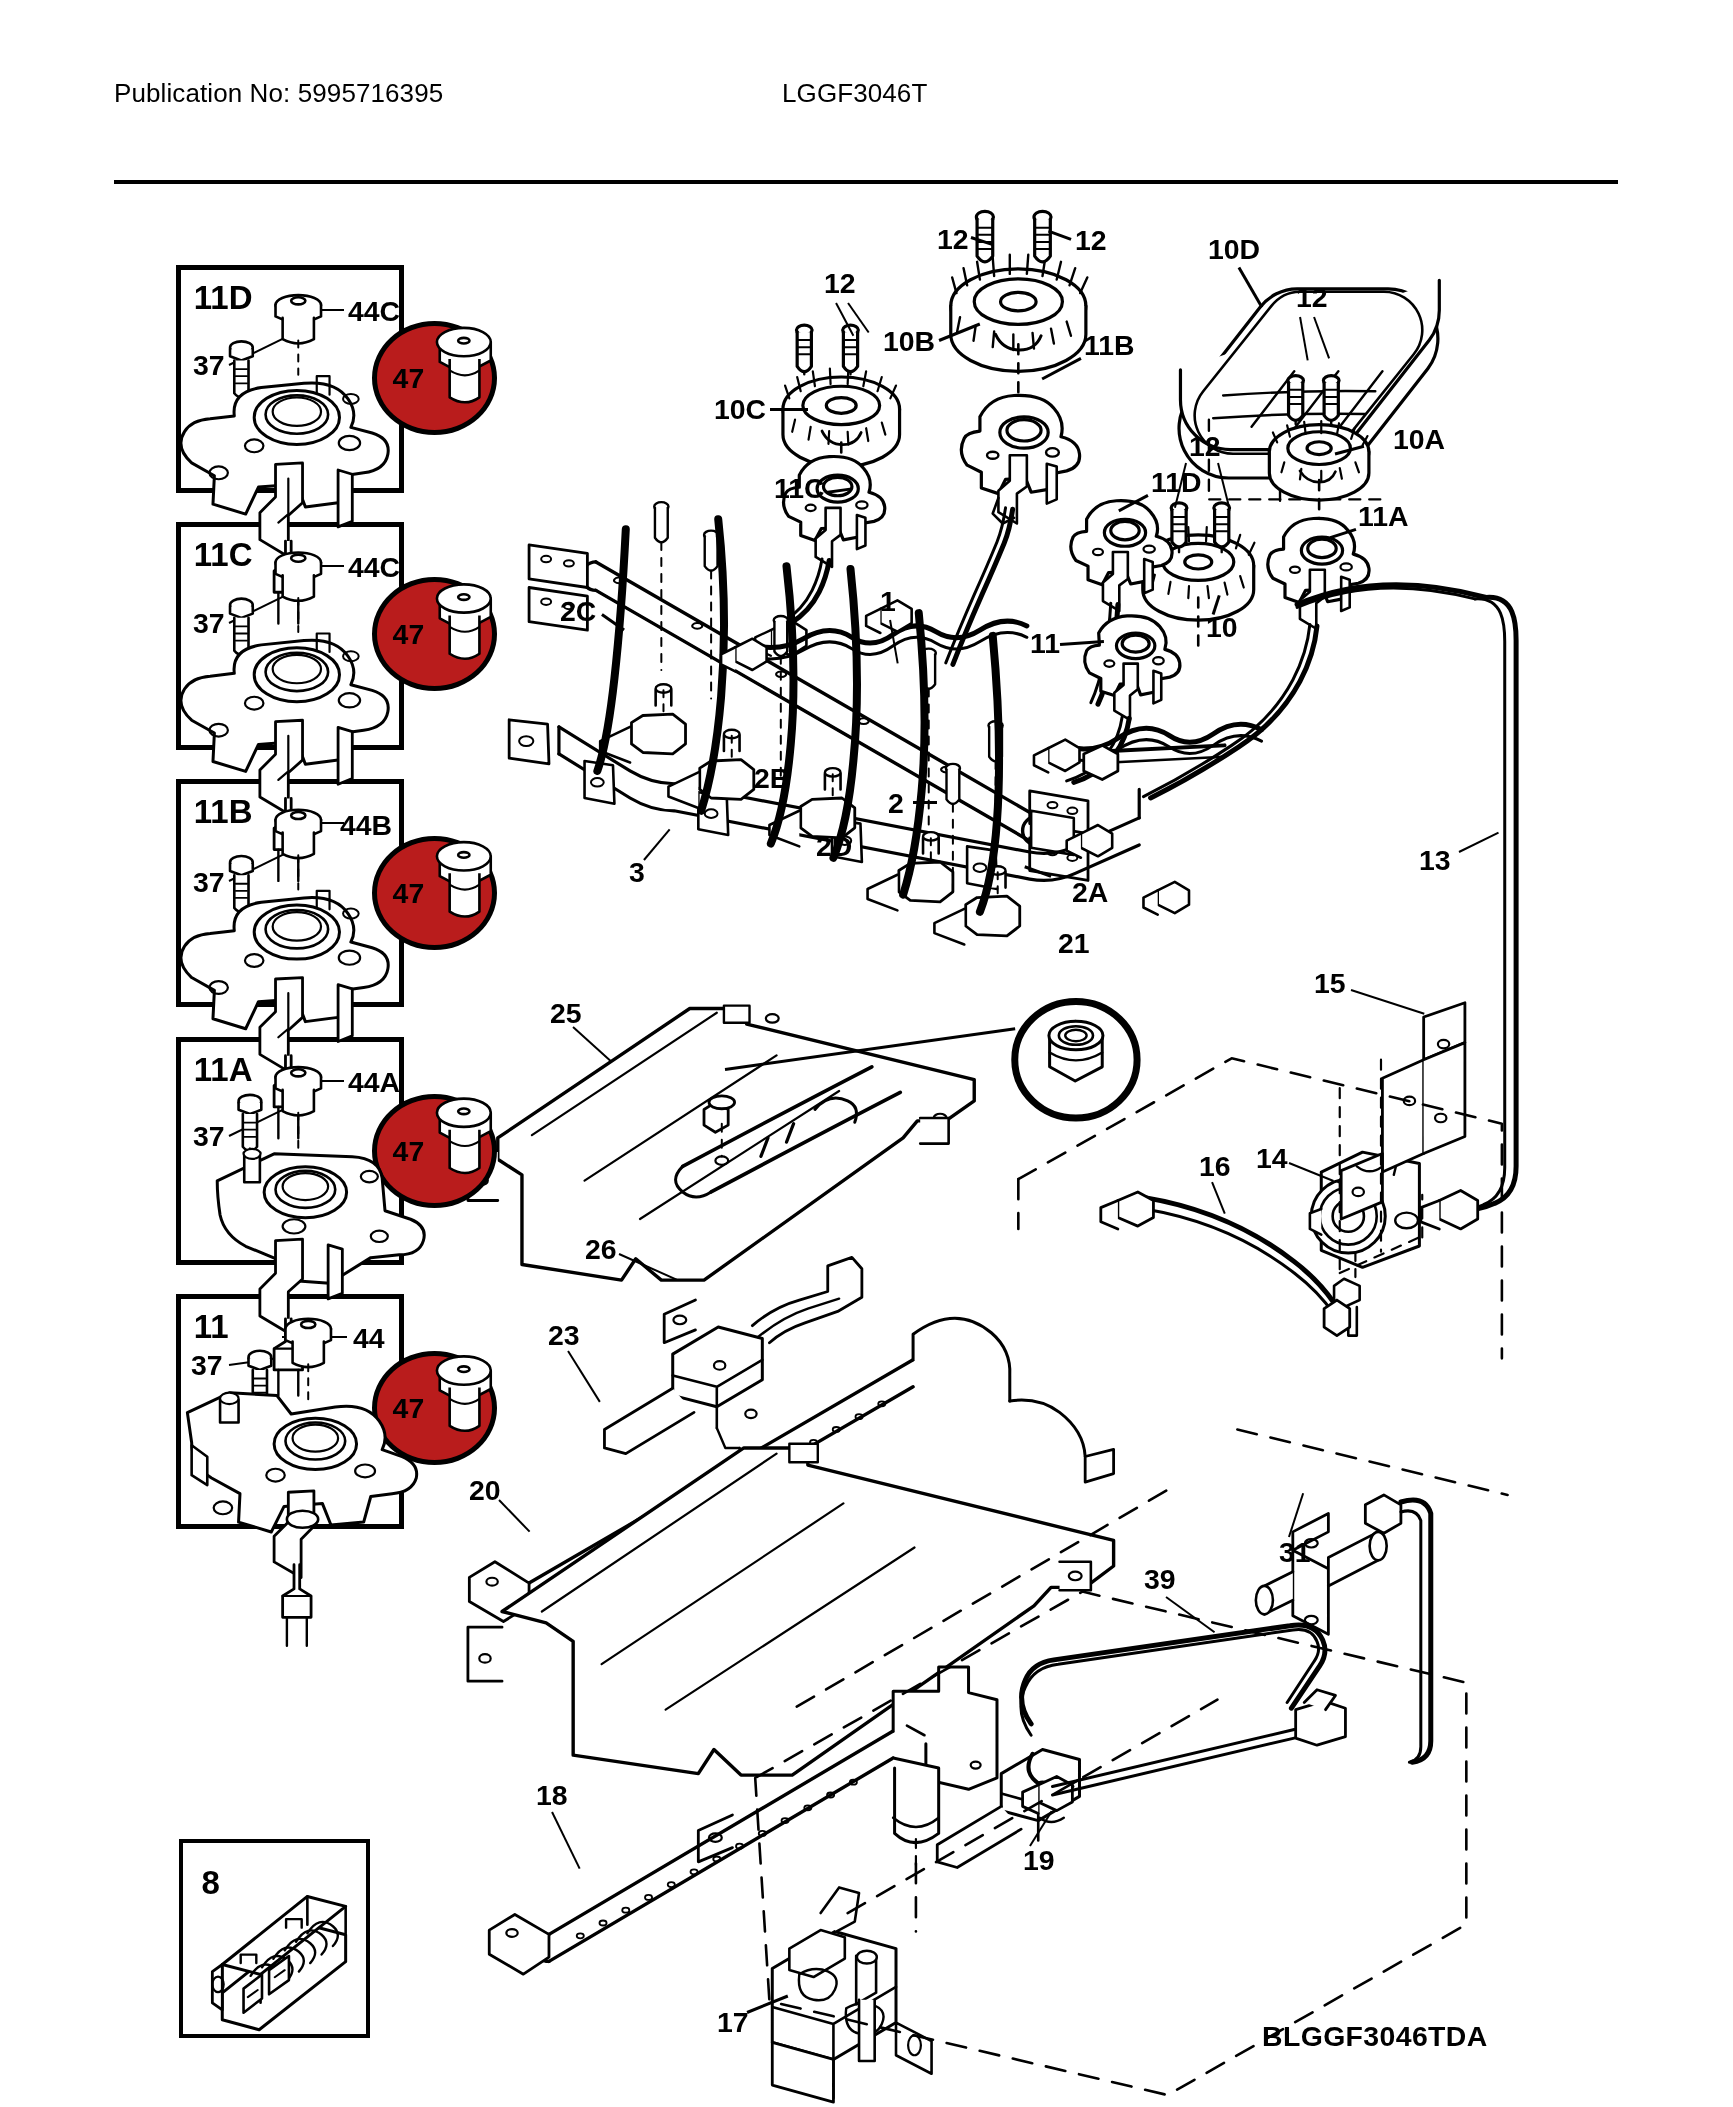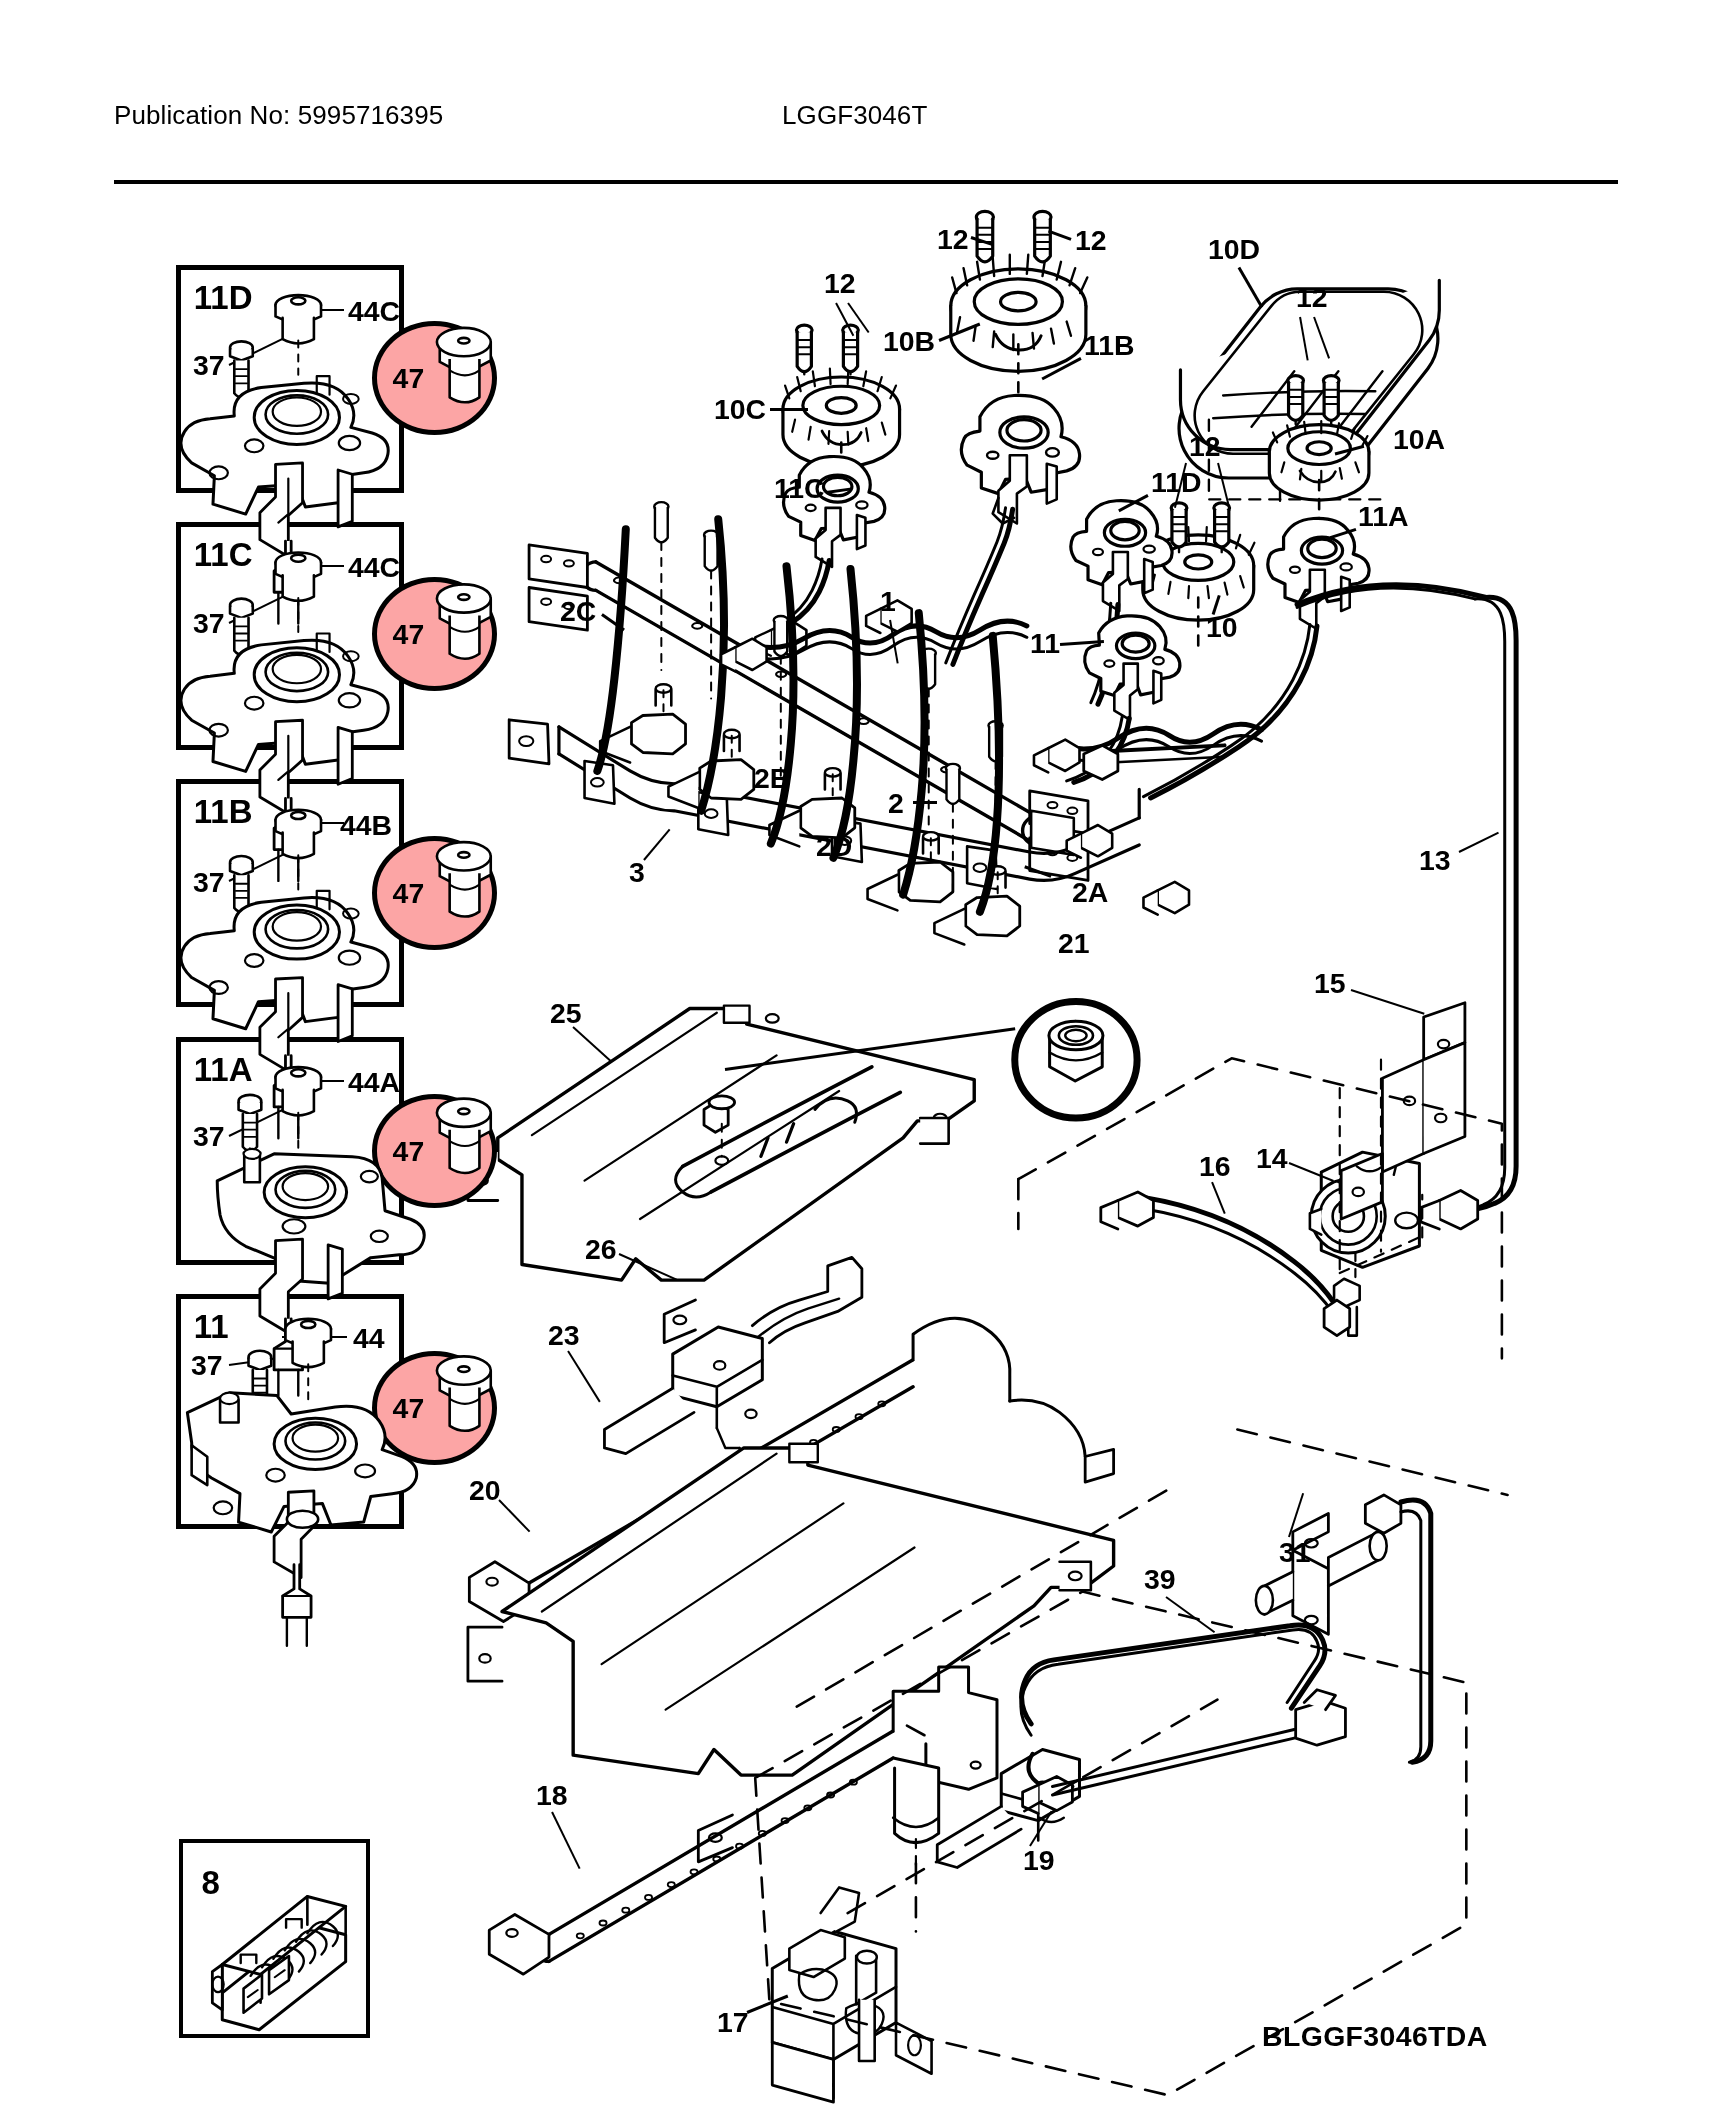--- a/index.html
+++ b/index.html
@@ -19,21 +19,20 @@
     overflow: hidden;
   }
 
   
   .hdr-text {
     position: absolute;
     font-size: 26px;
     font-weight: 400;
     letter-spacing: 0.1px;
     white-space: nowrap;
-    margin-top: 22px;
   }
   #pub-no   { left: 114px; top: 78px; }
   #model-no { left: 782px; top: 78px; }
   #page-title {
     position: absolute;
     left: 0; right: 0;
     top: 141px;
     text-align: center;
     font-size: 31px;
     font-weight: bold;
@@ -92,21 +91,21 @@
     top: 21.3px;
     font-size: 33px;
     font-weight: bold;
   }
 
   
   .circ {
     position: absolute;
     border: 5px solid #000;
     border-radius: 50%;
-    background: #fca5a5;
+    background: #b91c1c;
     box-sizing: border-box;
   }
   .circ .circ-id {
     position: absolute;
     left: 15.6px;
     top: 50%;
     transform: translateY(-50%);
     font-size: 28.4px;
     font-weight: bold;
   }

